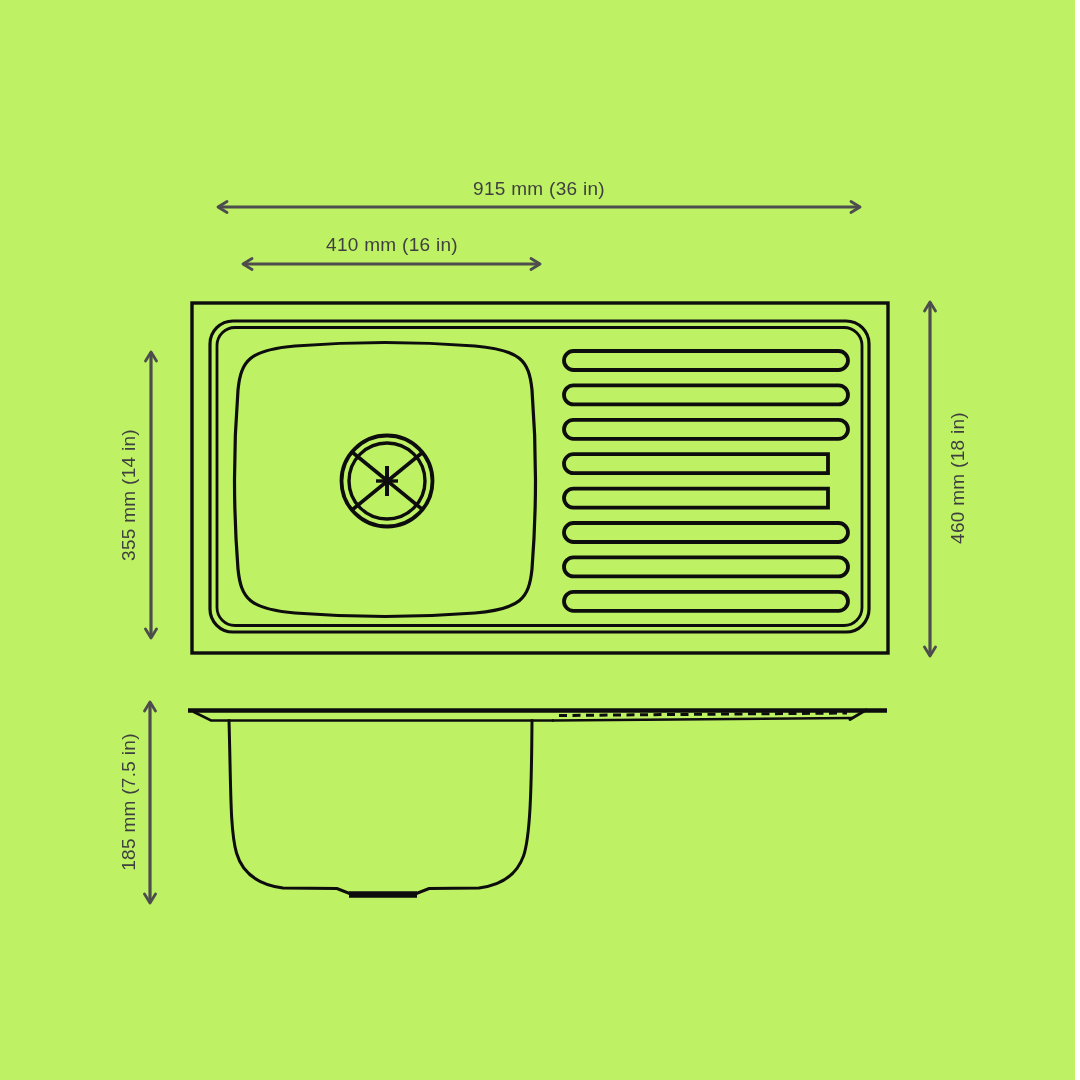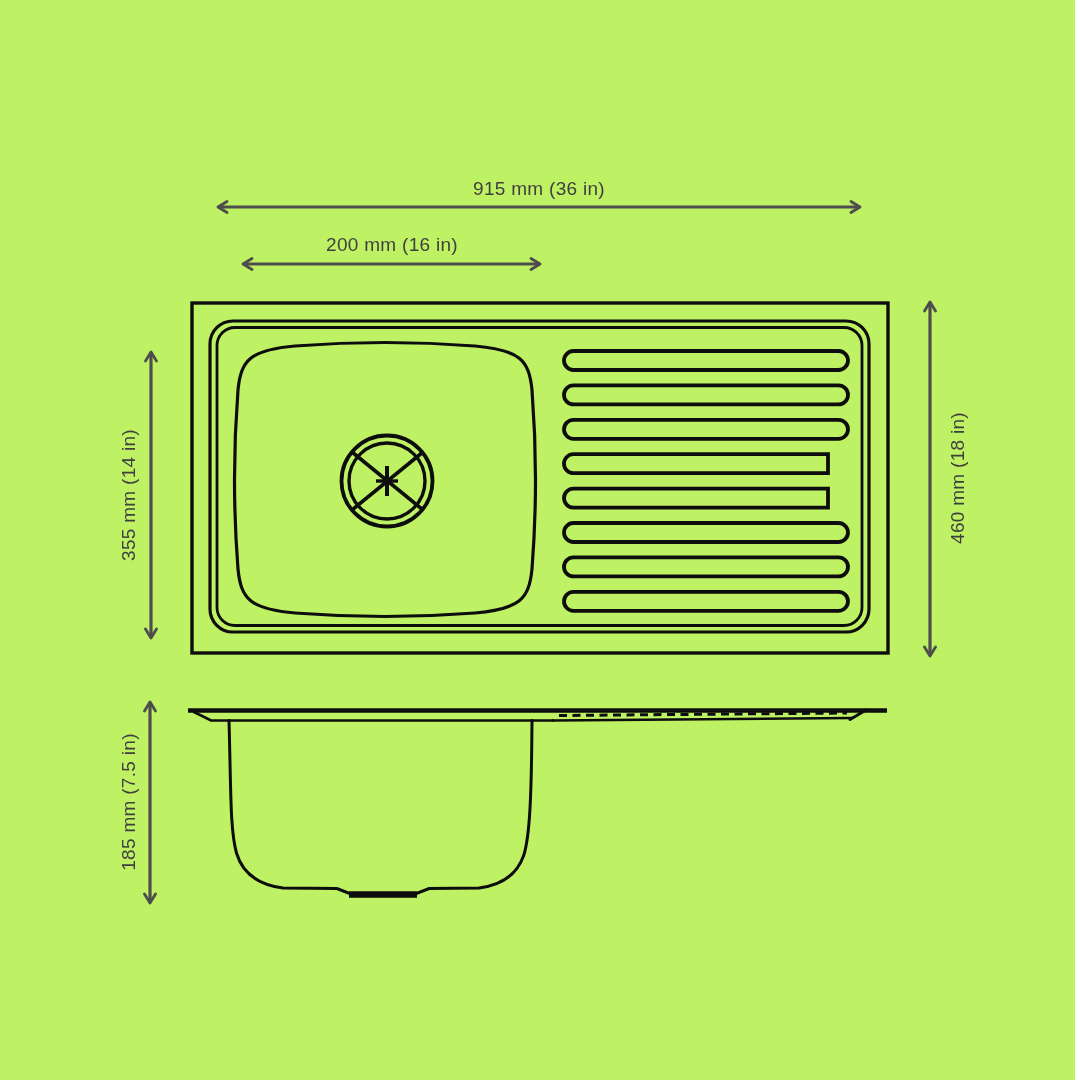--- a/index.html
+++ b/index.html
@@ -96,21 +96,21 @@
       <g>
         <line x1="553" y1="720.5" x2="852" y2="718" stroke-width="2.4"></line>
         <line x1="559" y1="715.5" x2="847" y2="713" stroke-width="3" stroke-dasharray="8 5.5" stroke-linecap="butt"></line>
         <line x1="850" y1="719.5" x2="866" y2="710" stroke-width="3"></line>
       </g>
     </g>
   </svg>
 
   <div class="dim-label" style="left:539px; top:188px;">915 mm (36 in)</div>
 
-  <div class="dim-label" style="left:392px; top:244px;">200 mm (16 in)</div>
+  <div class="dim-label" style="left:392px; top:244px;">410 mm (16 in)</div>
 
   <div class="dim-label vertical" style="left:128px; top:495px;">355 mm (14 in)</div>
 
   <div class="dim-label vertical" style="left:957px; top:478px;">460 mm (18 in)</div>
 
   <div class="dim-label vertical" style="left:128px; top:802px;">185 mm (7.5 in)</div>
 
 </div>
 
 </body></html>

